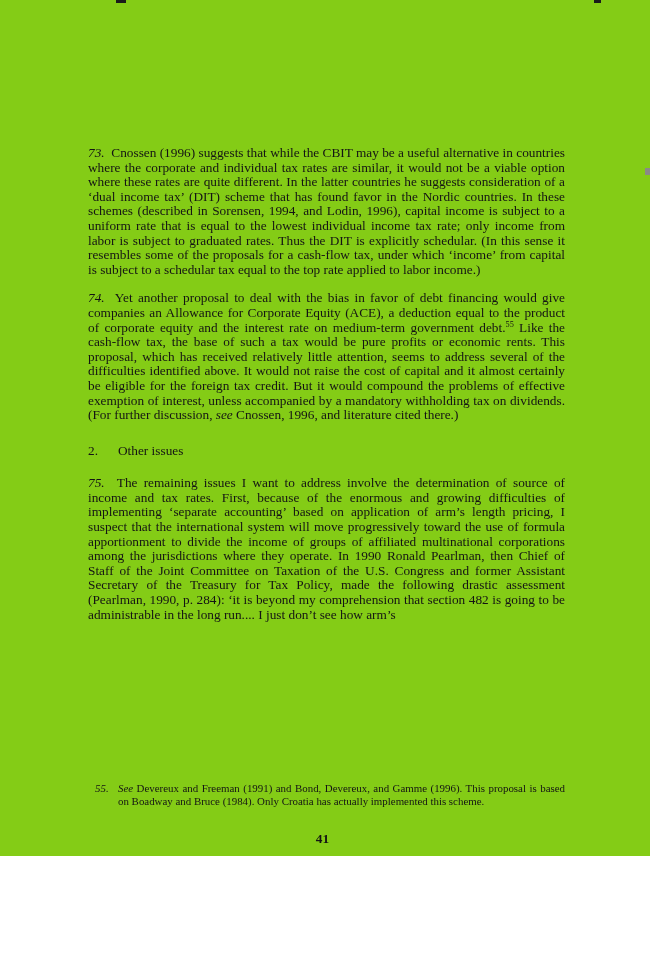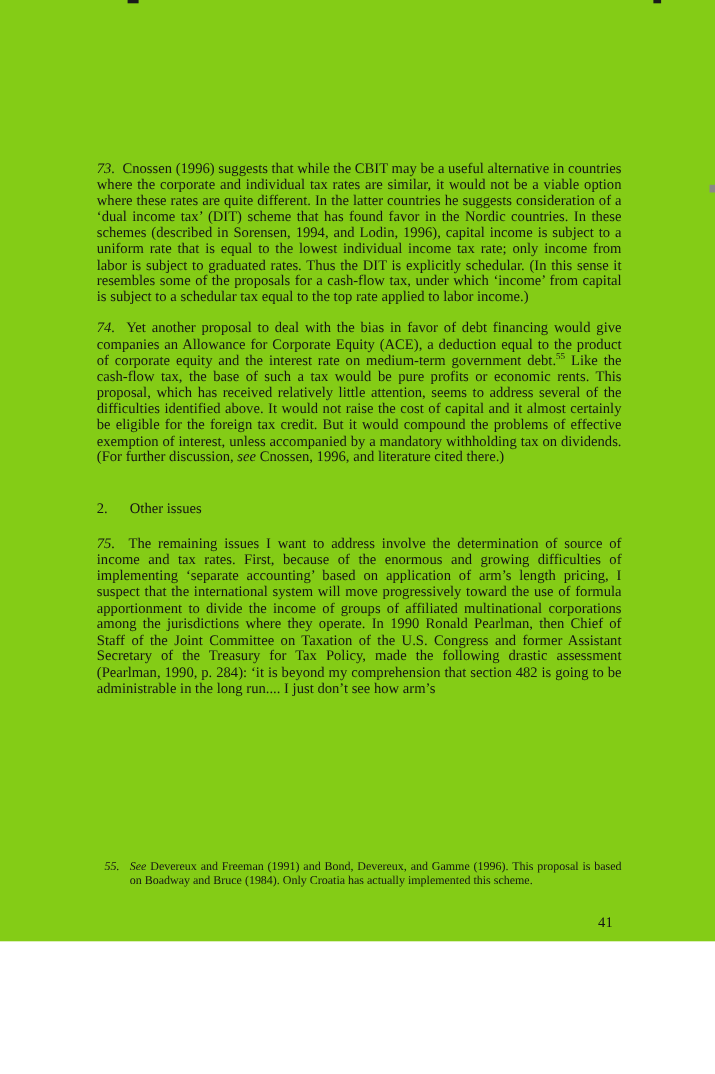--- a/index.html
+++ b/index.html
@@ -17,40 +17,41 @@
     left: 88px;
     top: 146px;
     width: 477px;
     font-size: 13.3px;
     line-height: 14.6px;
     text-align: justify;
   }
   .para { margin: 0 0 14px 0; }
   .italic { font-style: italic; }
   .sup { vertical-align: super; font-size: 0.62em; line-height: 0; }
-  .heading { margin: 32px 0 18px 0; text-align: left; }
+  .heading { margin: 21px 0 18px 0; text-align: left; }
   .heading .num { display: inline-block; width: 30px; }
   .footnotes {
     position: absolute;
     left: 88px;
     top: 782px;
     width: 477px;
     font-size: 10.9px;
     line-height: 12.7px;
   }
   .footnote { display: flex; }
   .fn-num { flex: 0 0 30px; box-sizing: border-box; padding-left: 7px; font-style: italic; }
   .fn-text { flex: 1; text-align: justify; font-family: Liberation Serif, serif; }
   .page-number {
     position: absolute;
     top: 831px;
     left: 88px;
     width: 469px;
-    text-align: right;
+    text-align: center;
     font-size: 13.3px;
+    font-weight: bold;
   }
   .artifact { position: absolute; background: #1a1a1a; }
   .a1 { left: 116px; top: 0; width: 10px; height: 3px; }
   .a2 { left: 594px; top: 0; width: 7px; height: 3px; }
   .a3 { left: 645px; top: 168px; width: 5px; height: 7px; background: #8a8a86; }
   .a4 { left: 0; top: 946px; width: 34px; height: 30px; background: radial-gradient(circle at 0 100%, rgba(120,120,115,0.25), rgba(120,120,115,0) 70%); }
 </style>
 </head>
 <body>
 

